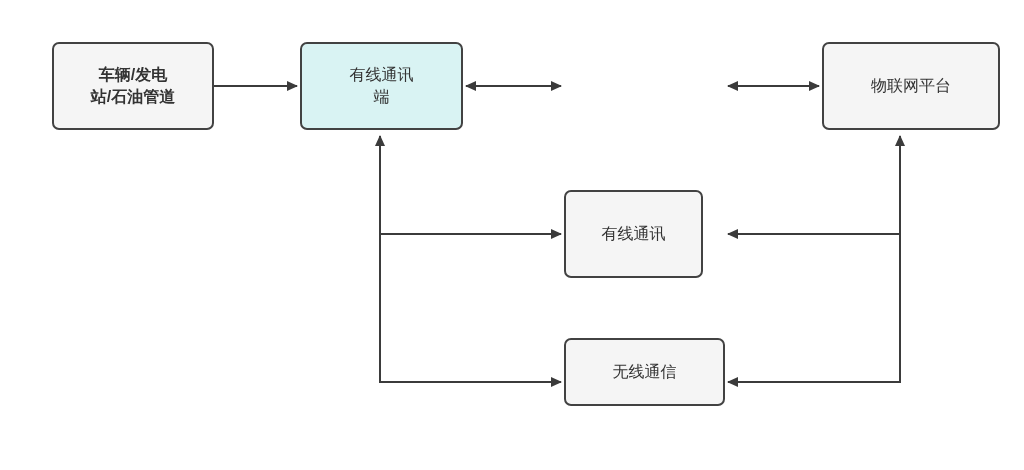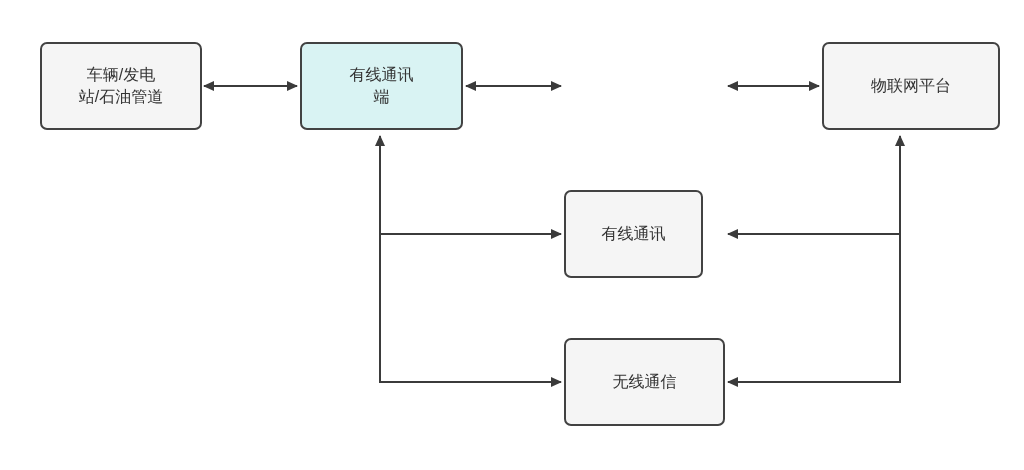--- a/index.html
+++ b/index.html
@@ -41,26 +41,26 @@
     line-height: 1.35;
     display: flex;
     align-items: center;
     justify-content: center;
     text-align: center;
     white-space: pre-line;
     padding: 4px 8px;
   }
   .node--accent { background: var(--node-accent); }
 
-  #n-source   { left: 40px;  top: 42px;  width: 162px; height: 88px; }
+  #n-source   { left: 52px;  top: 42px;  width: 162px; height: 88px; font-weight: bold; }
   #n-terminal { left: 300px; top: 42px;  width: 163px; height: 88px; }
   #n-iot      { left: 564px; top: 42px;  width: 161px; height: 88px; }
   #n-platform { left: 822px; top: 42px;  width: 178px; height: 88px; }
   #n-wired    { left: 564px; top: 190px; width: 139px; height: 88px; }
-  #n-wireless { left: 564px; top: 338px; width: 161px; height: 88px; }
+  #n-wireless { left: 564px; top: 338px; width: 161px; height: 68px; }
 </style>
 </head>
 <body>
 
 <div class="diagram">
 
   <svg class="connector-layer" viewBox="0 0 1024 470" xmlns="http://www.w3.org/2000/svg" aria-hidden="true">
     <defs>
       <marker id="arrow" markerUnits="userSpaceOnUse" markerWidth="14" markerHeight="14" refX="12" refY="7" orient="auto-start-reverse">
         <path d="M2,2 L13,7 L2,12 z" style="fill: var(--arrow); stroke: none;"></path>

